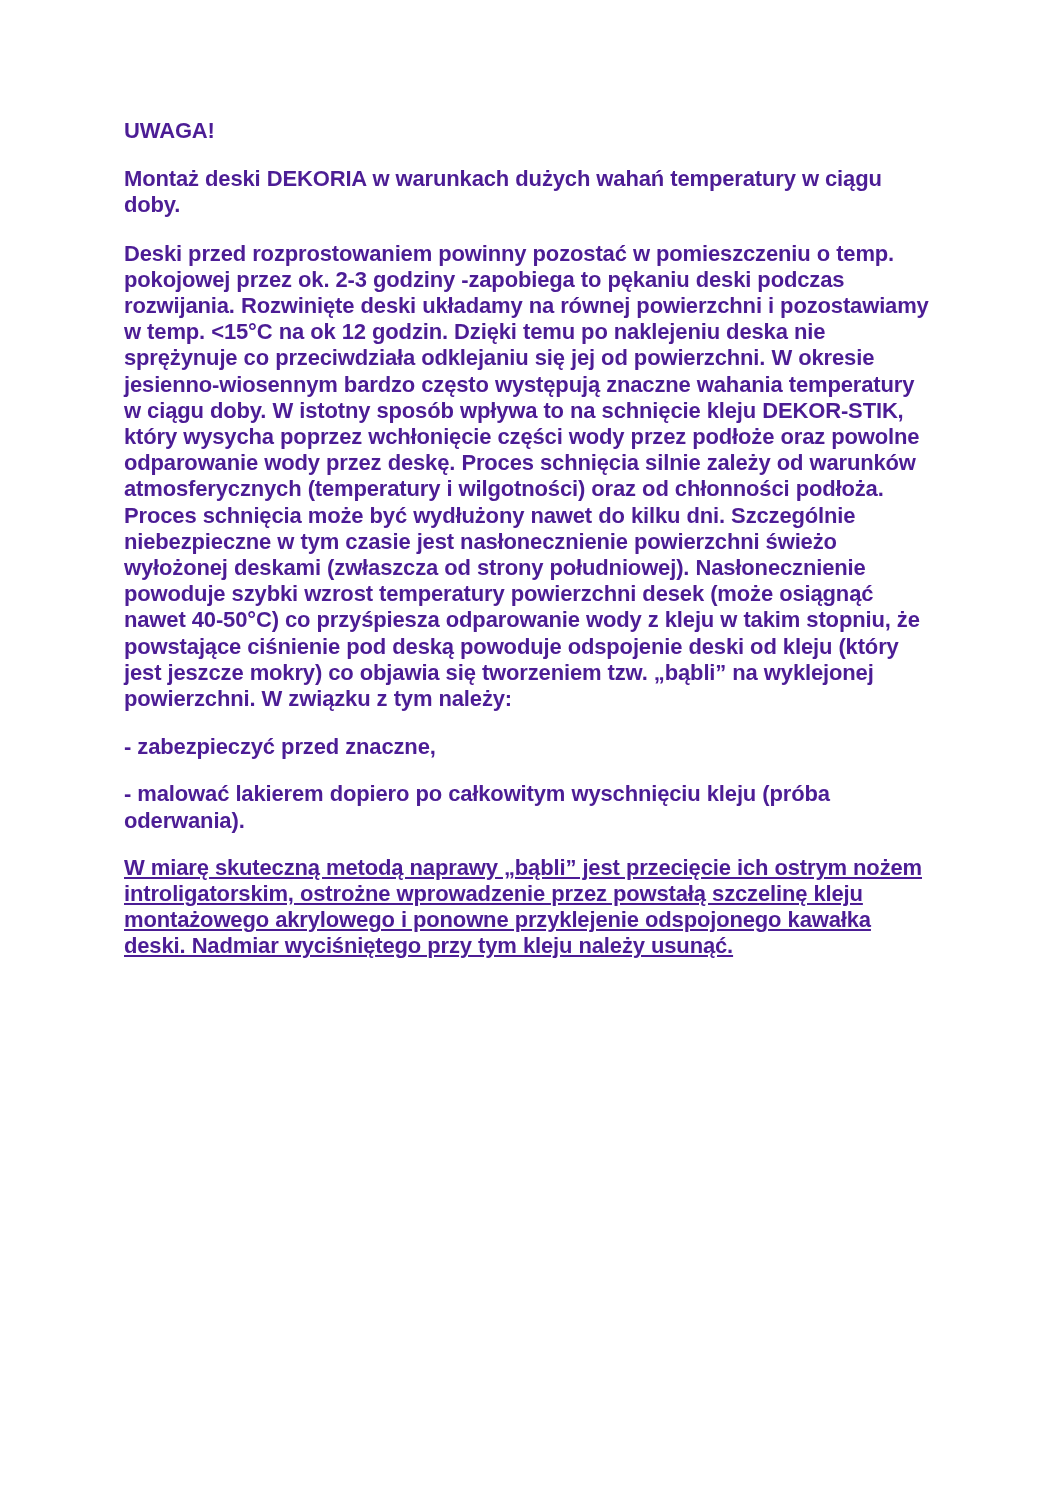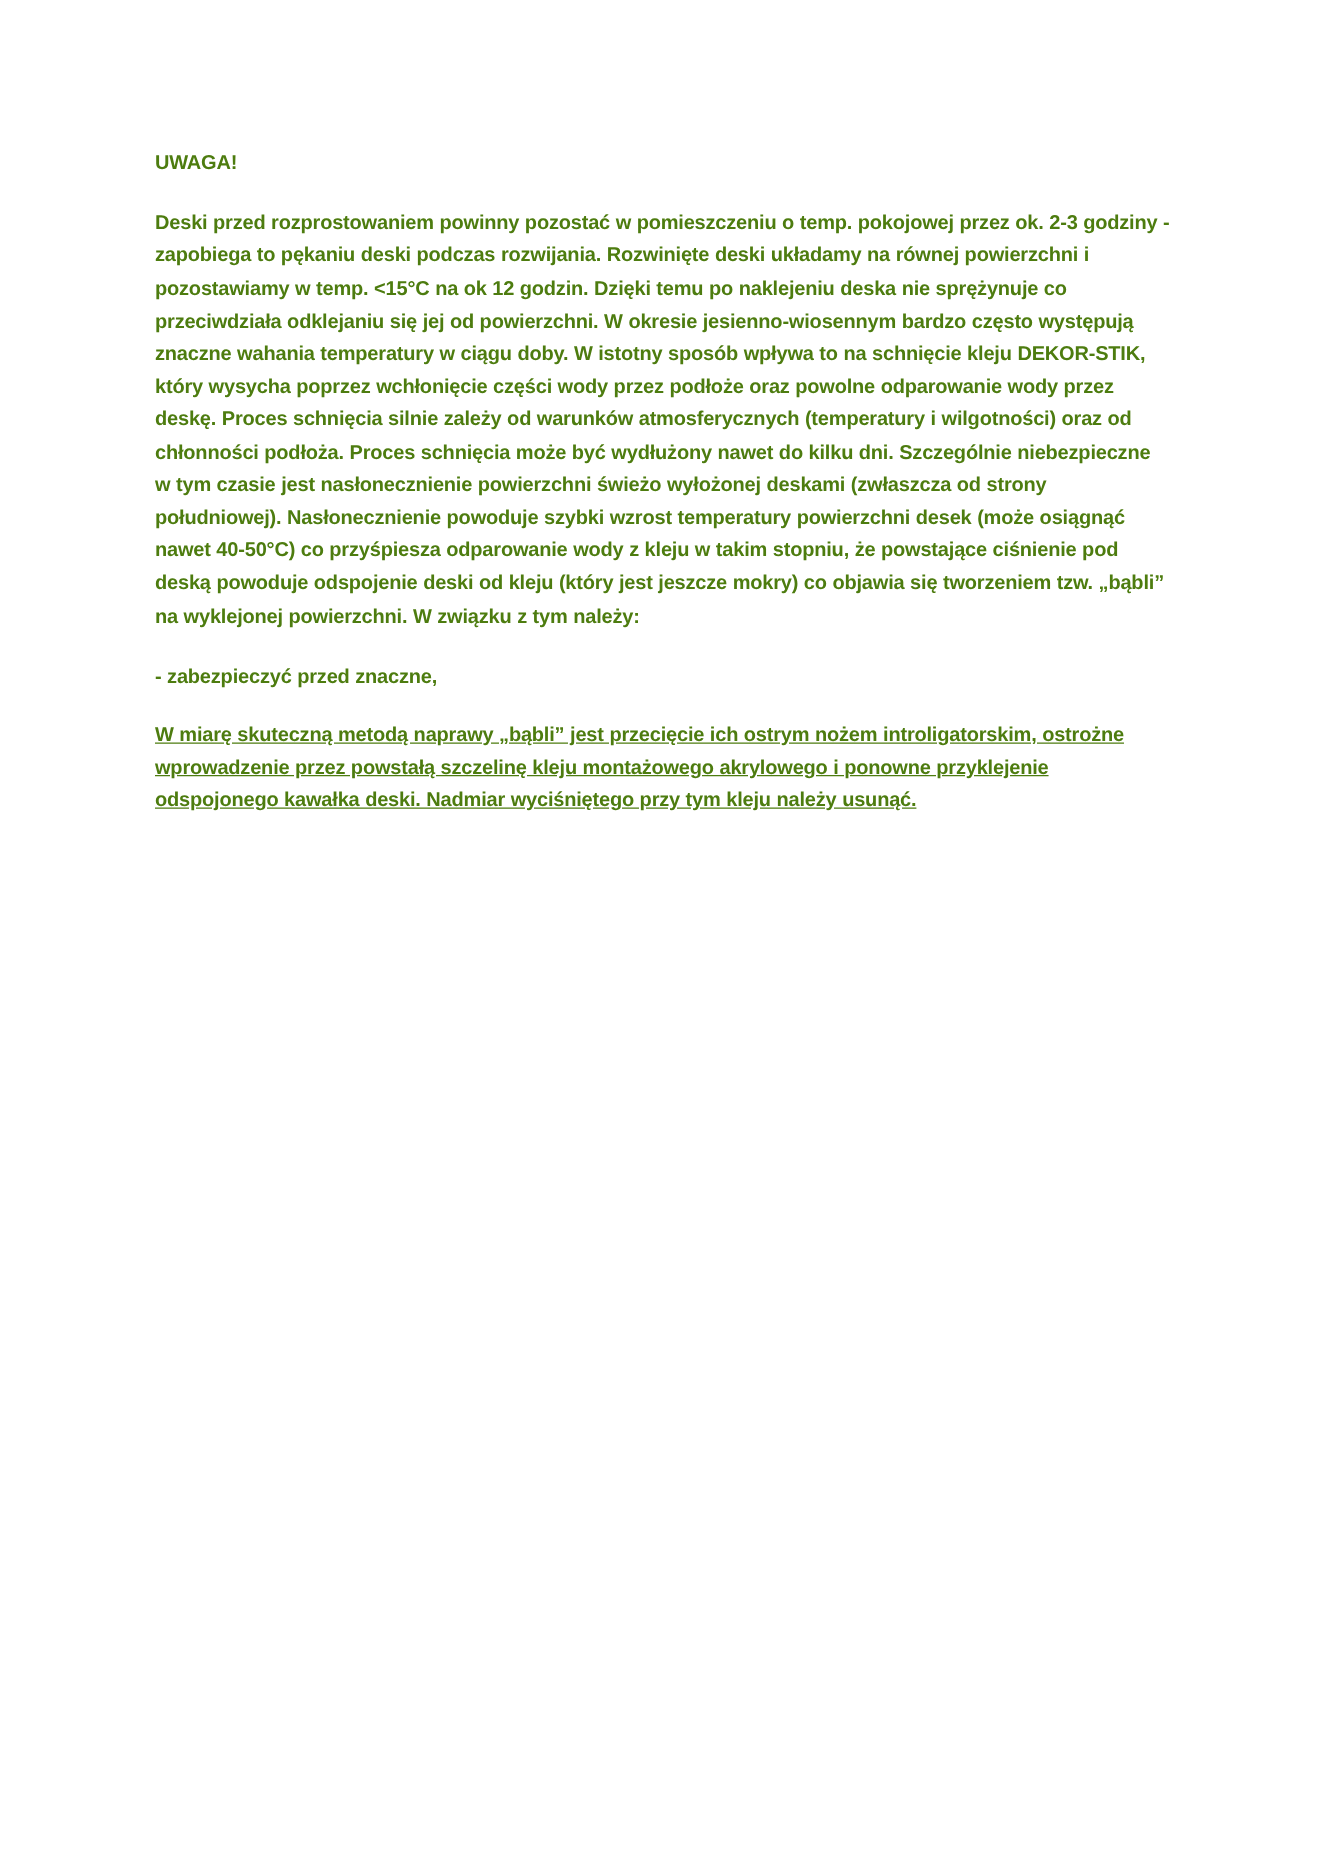--- a/index.html
+++ b/index.html
@@ -26,22 +26,22 @@
 
   .doc-body {
     position: absolute;
     left: 124px;
     top: 118px;
     width: 812px;
   }
 
   .para {
     margin: 0 0 19px 0;
-    color: #4d7c0f;
-    font-size: 16px;
+    color: #4c1d95;
+    font-size: 22px;
     line-height: 26.2px;
     font-weight: 600;
     letter-spacing: -0.15px;
     text-align: left;
     word-spacing: 0.2px;
   }
 
   .para.heading {
     margin-bottom: 22px;
   }
@@ -65,24 +65,26 @@
 </style>
 </head>
 <body>
 
 <div class="page">
 
   <div class="doc-body">
 
     <p class="para heading">UWAGA!</p>
 
+    <p class="para lead">Montaż deski DEKORIA w warunkach dużych wahań temperatury w ciągu doby.</p>
 
     <p class="para block">Deski przed rozprostowaniem powinny pozostać w pomieszczeniu o temp. pokojowej przez ok. 2-3 godziny -zapobiega to pękaniu deski podczas rozwijania. Rozwinięte deski układamy na równej powierzchni i pozostawiamy w temp. &lt;15°C na ok 12 godzin. Dzięki temu po naklejeniu deska nie sprężynuje co przeciwdziała odklejaniu się jej od powierzchni. W okresie jesienno-wiosennym bardzo często występują znaczne wahania temperatury w ciągu doby. W istotny sposób wpływa to na schnięcie kleju DEKOR-STIK, który wysycha poprzez wchłonięcie części wody przez podłoże oraz powolne odparowanie wody przez deskę. Proces schnięcia silnie zależy od warunków atmosferycznych (temperatury i wilgotności) oraz od chłonności podłoża. Proces schnięcia może być wydłużony nawet do kilku dni. Szczególnie niebezpieczne w tym czasie jest nasłonecznienie powierzchni świeżo wyłożonej deskami (zwłaszcza od strony południowej). Nasłonecznienie powoduje szybki wzrost temperatury powierzchni desek (może osiągnąć nawet 40-50°C) co przyśpiesza odparowanie wody z kleju w takim stopniu, że powstające ciśnienie pod deską powoduje odspojenie deski od kleju (który jest jeszcze mokry) co objawia się tworzeniem tzw. „bąbli” na wyklejonej powierzchni. W związku z tym należy:</p>
 
 
     <p class="para bullet">- zabezpieczyć przed znaczne,</p>
 
+    <p class="para bullet">- malować lakierem dopiero po całkowitym wyschnięciu kleju (próba oderwania).</p>
 
     <p class="para last">W miarę skuteczną metodą naprawy „bąbli” jest przecięcie ich ostrym nożem introligatorskim, ostrożne wprowadzenie przez powstałą szczelinę kleju montażowego akrylowego i ponowne przyklejenie odspojonego kawałka deski. Nadmiar wyciśniętego przy tym kleju należy usunąć.</p>
 
   </div>
 
 </div>
 
 </body></html>

